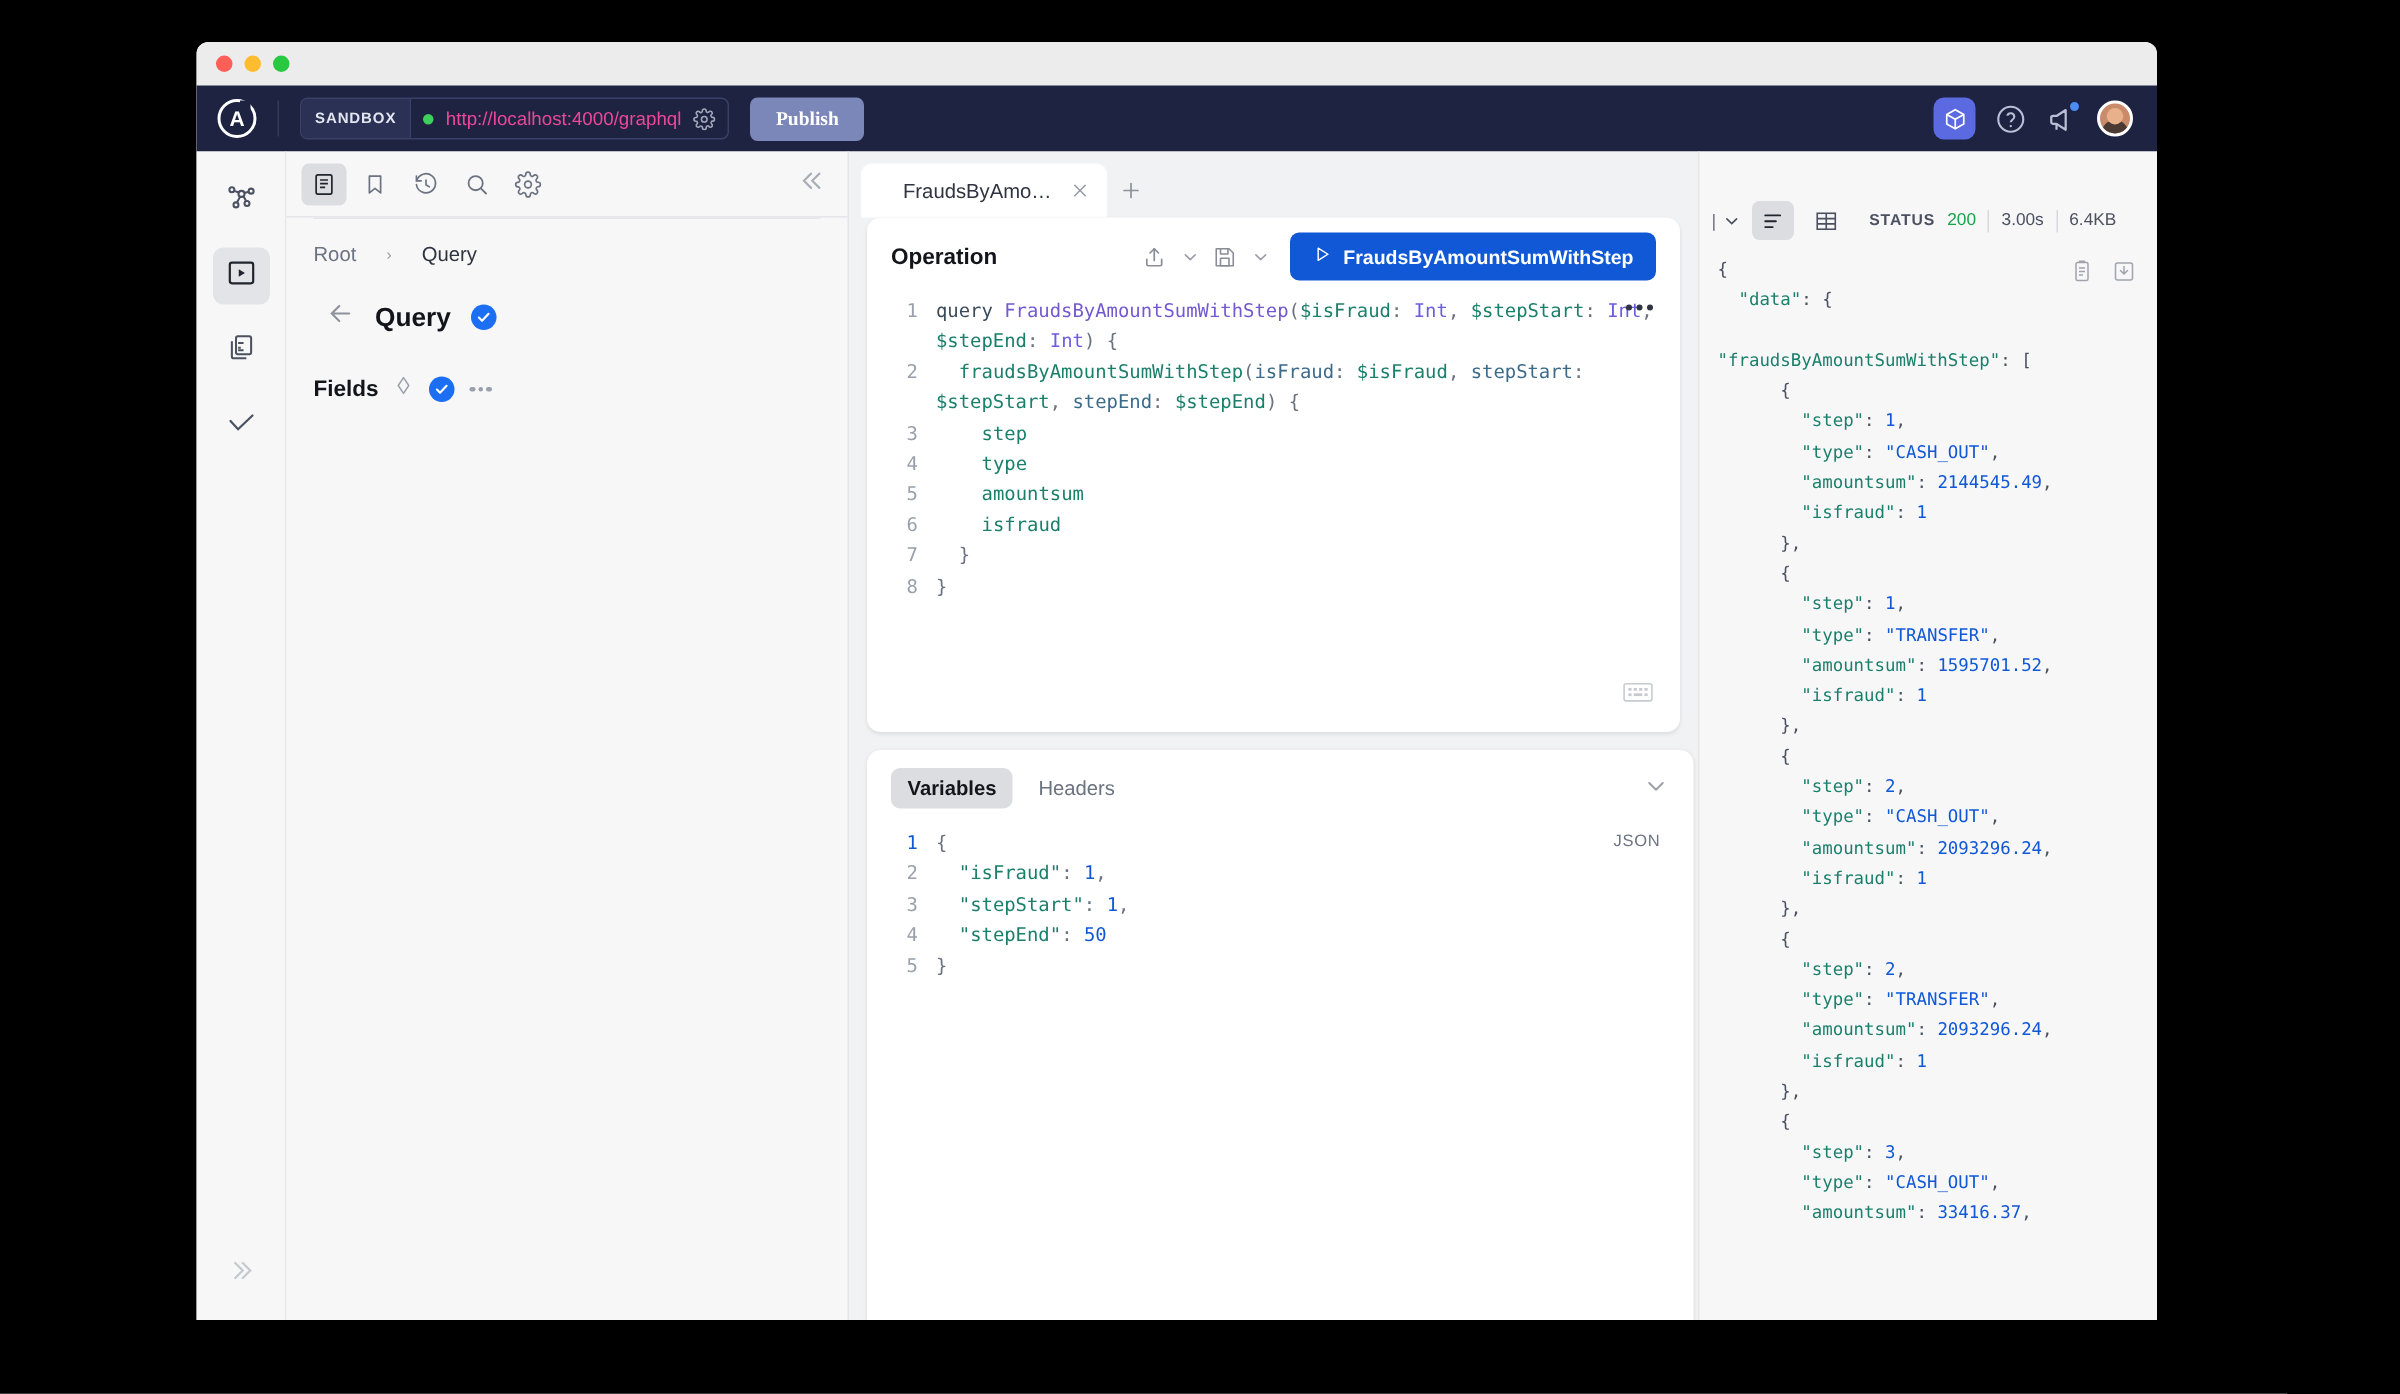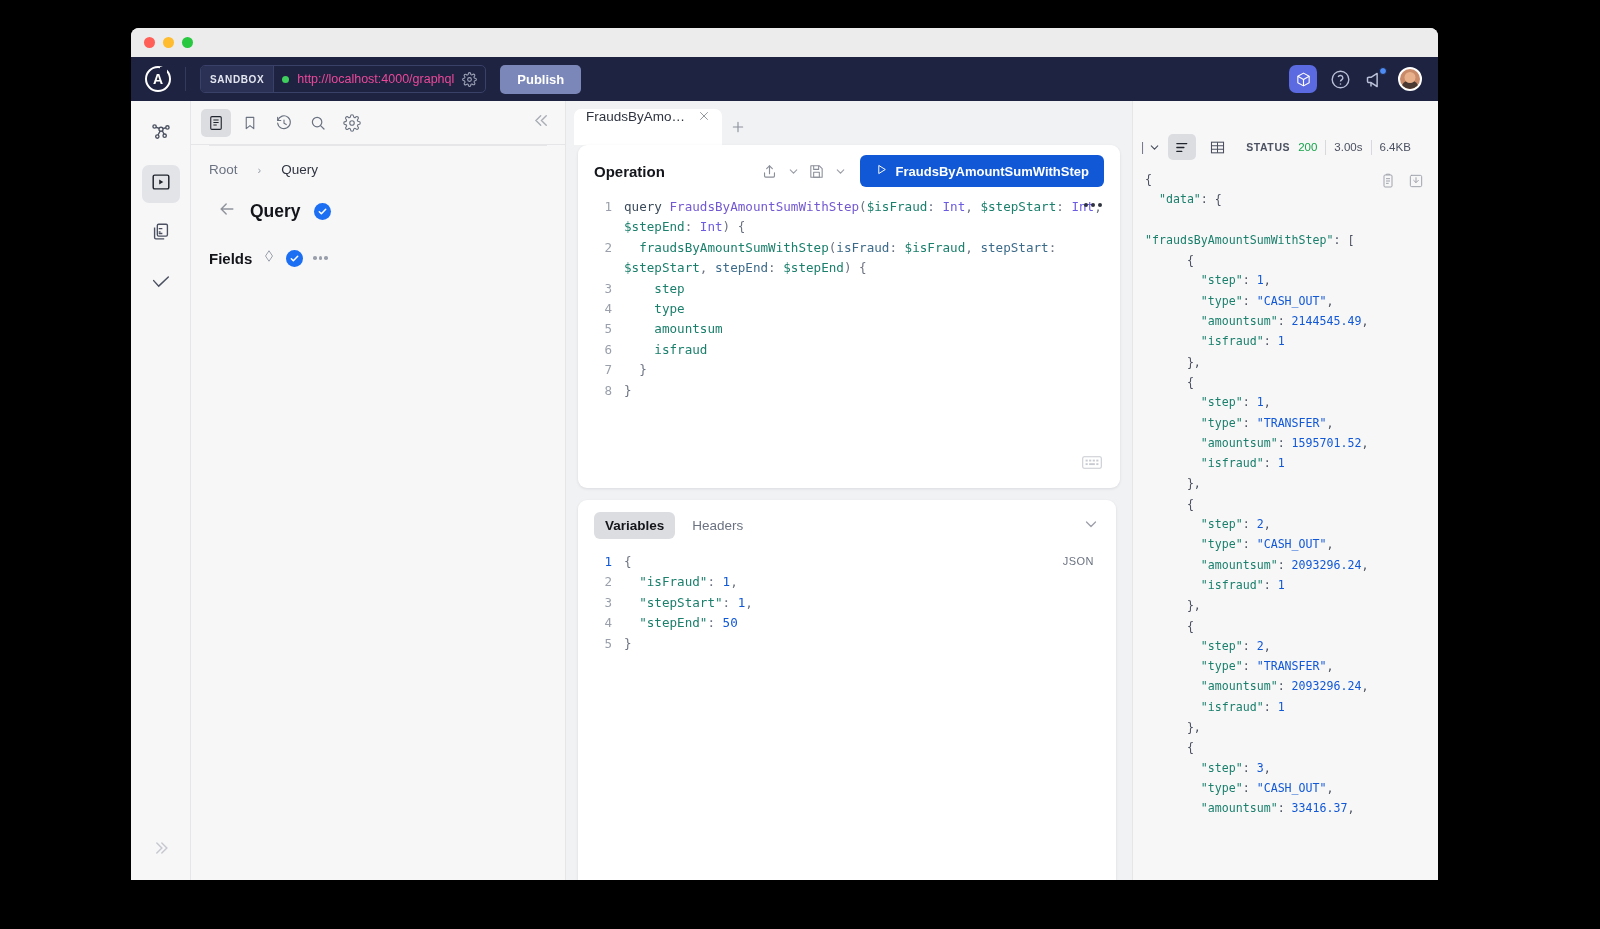--- a/index.html
+++ b/index.html
@@ -82,20 +82,21 @@
   .endpoint-url { font-size: 12.5px; color: #ec4899; }
   .gear-small { margin-left: 8px; opacity: .75; display: flex; }
   .publish-btn {
     margin-left: 14px;
     background: #7b87b8;
     color: #fff;
     font-size: 13px; font-weight: bold;
     border: none; border-radius: 5px;
     height: 29px; padding: 0 17px;
     cursor: pointer;
+    font-family: Liberation Serif, serif;
   }
   .topnav-right { margin-left: auto; display: flex; align-items: center; gap: 13px; }
   .cube-btn {
     width: 28px; height: 28px; border-radius: 7px;
     background: #5b6ae0;
     display: flex; align-items: center; justify-content: center;
   }
   .icon-btn { display: flex; align-items: center; justify-content: center; cursor: pointer; }
   .avatar {
     width: 24px; height: 24px; border-radius: 50%;
@@ -216,22 +217,22 @@
   .tabstrip {
     height: 44px;
     display: flex; align-items: flex-end;
     padding-left: 8px;
     flex: 0 0 auto;
   }
   .tab {
     height: 36px;
     background: #fff;
     border-radius: 7px 7px 0 0;
-    display: flex; align-items: flex-start;
-    padding: 0 11px 0 12px;
+    display: flex; align-items: center;
+    padding: 0 11px 0 28px;
     gap: 12px;
     font-size: 13.5px; color: #2f3440;
     cursor: pointer;
   }
   .tab-close { opacity: .6; cursor: pointer; display: flex; }
   .tab-add {
     width: 32px; height: 36px;
     display: flex; align-items: center; justify-content: center;
     opacity: .6; cursor: pointer;
   }
@@ -295,21 +296,21 @@
   .k-arg { color: #3c6b8a; }
   .code-more {
     position: absolute; right: 18px; top: 6px;
     display: flex; gap: 3px; align-items: center;
     cursor: pointer;
   }
   .code-more i { width: 4px; height: 4px; border-radius: 50%; background: #2f3440; display: block; }
   .kbd-icon { position: absolute; right: 18px; bottom: 14px; opacity: .55; cursor: pointer; }
 
   .vars-card {
-    margin: 12px 16px 0 12px;
+    margin: 12px 3px 0 12px;
     background: #fff;
     border-radius: 9px 9px 0 0;
     box-shadow: 0 1px 3px rgba(16,22,44,.10);
     flex: 1 1 auto;
     display: flex; flex-direction: column;
     overflow: hidden;
   }
   .vars-head {
     height: 50px;
     display: flex; align-items: center;

